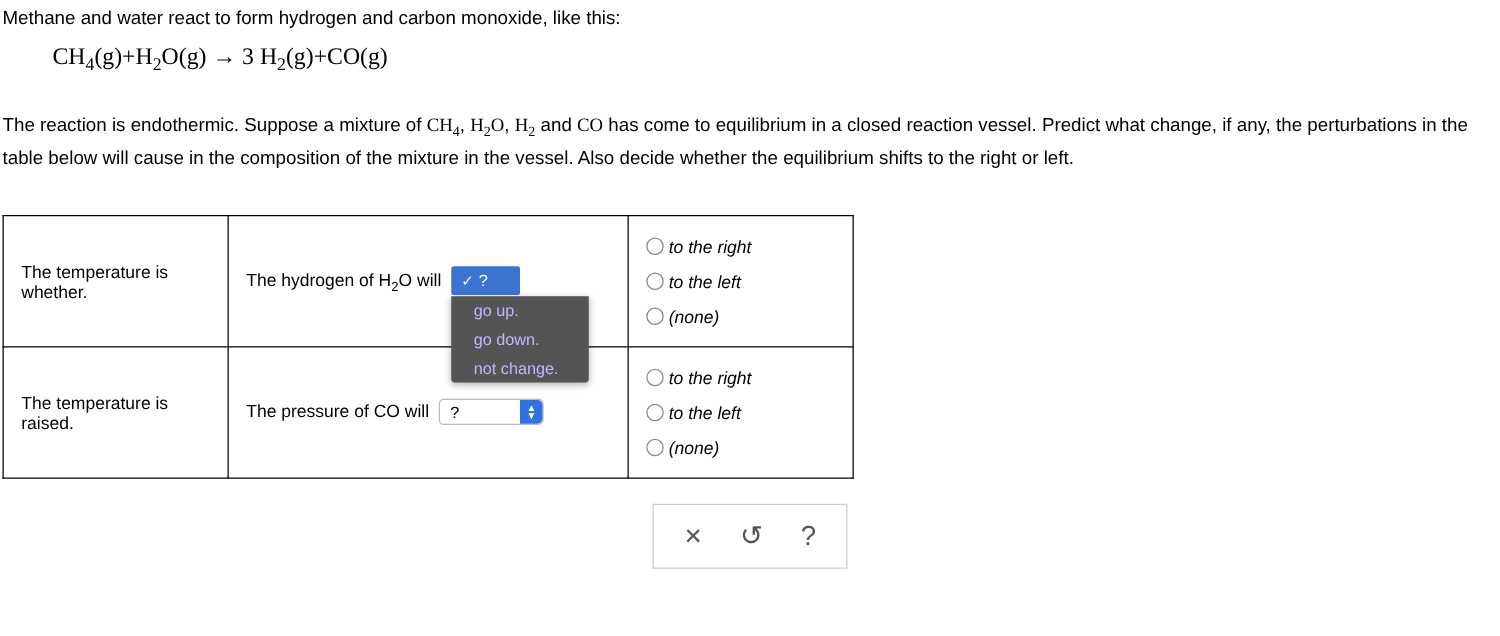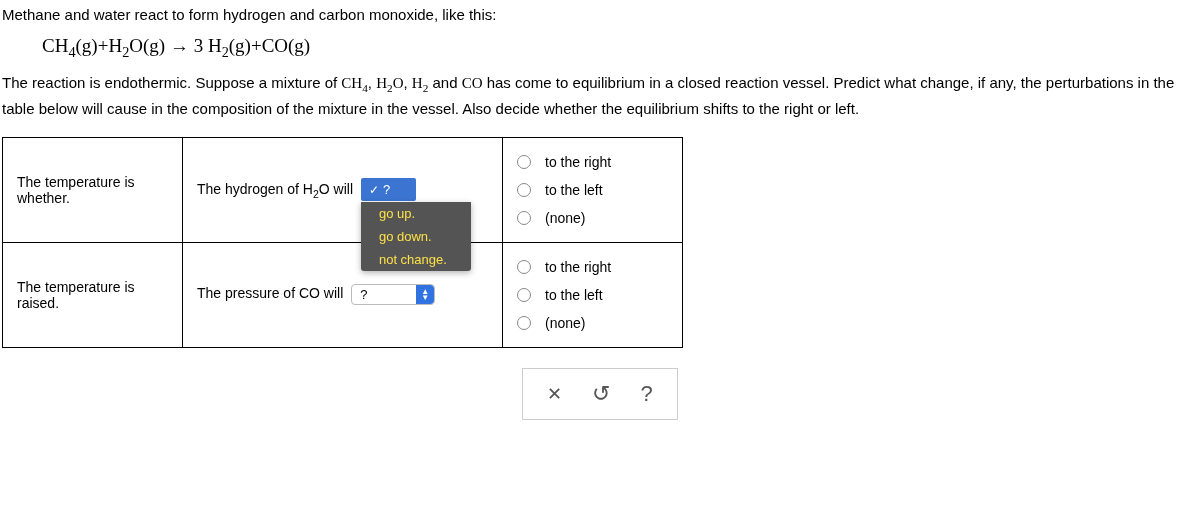--- a/index.html
+++ b/index.html
@@ -8,25 +8,25 @@
       font-size: 15px;
       color: #000;
       padding: 4px 2px;
       width: 1200px;
       background: #fff;
     }
     .intro { margin-bottom: 4px; line-height: 1.4; }
     .equation {
       font-family: 'Times New Roman', serif;
       font-size: 19px;
-      margin: 10px 0 10px 40px;
+      margin: 10px 0 28px 40px;
     }
     .sub { font-size: 0.75em; vertical-align: sub; }
     .serif { font-family: 'Times New Roman', serif; }
-    .paragraph { margin-bottom: 16px; line-height: 1.6; }
+    .paragraph { margin-bottom: 33px; line-height: 1.6; }
 
     table.main {
       border-collapse: collapse;
       margin-top: 6px;
     }
     table.main th, table.main td {
       border: 1px solid #000;
       padding: 10px 14px;
       text-align: left;
       vertical-align: middle;
@@ -66,21 +66,21 @@
     .dropdown-selected .check {
       display:inline-block;
       margin-right:4px;
       font-size:12px;
     }
     .dropdown-list {
       position: absolute;
       top: 24px;
       left: 0;
       background: #545454;
-      color: #fde047;
+      color: #c4b5fd;
       font-size: 13px;
       min-width: 110px;
       z-index: 10;
       border-radius: 0 0 3px 3px;
       box-shadow: 0 2px 6px rgba(0,0,0,0.3);
     }
     .dropdown-list div {
       padding: 4px 10px 4px 18px;
       cursor: pointer;
     }
@@ -111,22 +111,23 @@
       justify-content:center;
       color:#fff;
       font-size:8px;
       line-height:6px;
     }
 
     .shift-cell { width: 180px; }
     .radio-row {
       display: flex;
       align-items: center;
-      gap: 14px;
+      gap: 4px;
       padding: 6px 0;
+      font-style: italic;
     }
     .radio {
       width: 14px; height: 14px;
       border: 1px solid #888;
       border-radius: 50%;
       display:inline-block;
       flex:none;
     }
 
     .footer {

